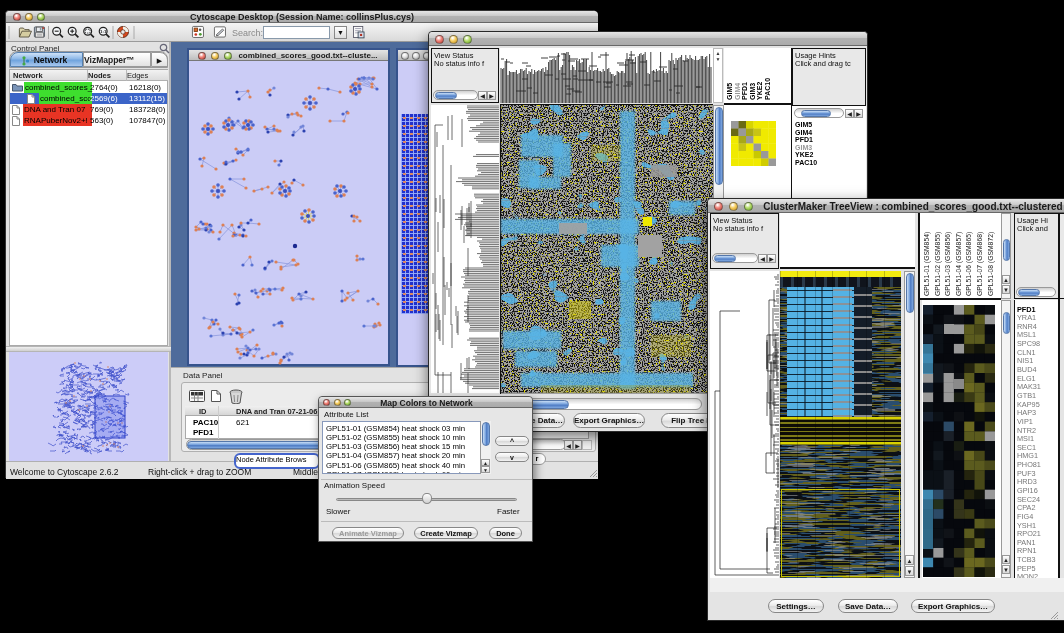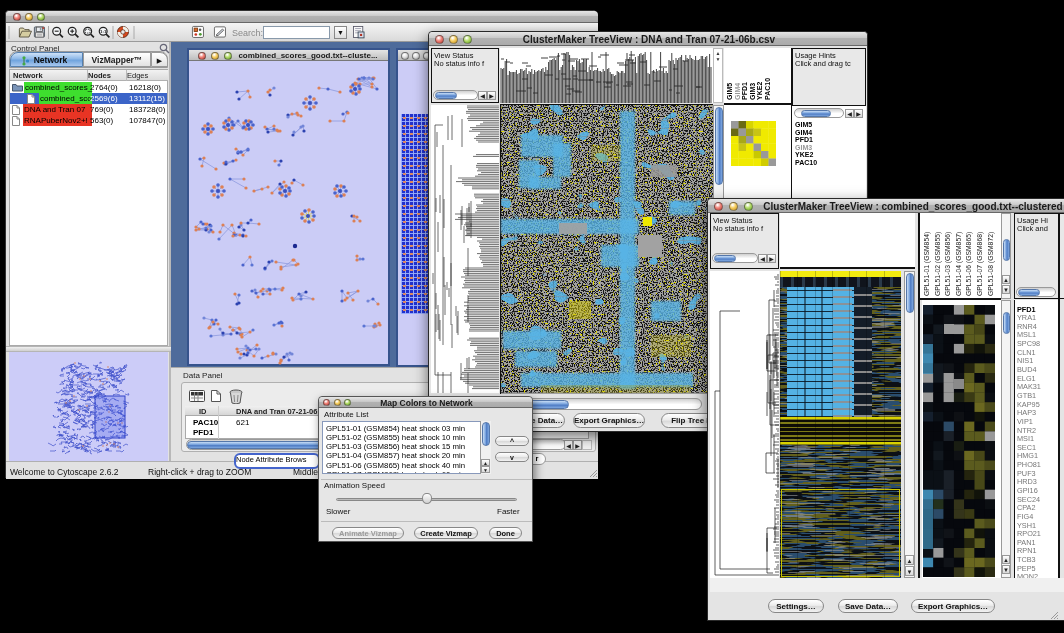--- a/index.html
+++ b/index.html
@@ -6,20 +6,21 @@
 .ab{position:absolute}
 .titlebar{background:linear-gradient(#e6e6e6,#c9c9c9 45%,#b2b2b2 50%,#aaaaaa);border-bottom:1px solid #686868}
 .ttext{font-weight:bold;color:#1a1a1a;text-align:center;white-space:nowrap;overflow:hidden}
 .pill{border:1px solid #878787;background:linear-gradient(#ffffff,#ececec 45%,#d9d9d9 55%,#f2f2f2);text-align:center;font-weight:bold;white-space:nowrap;overflow:hidden}
 svg{display:block;position:absolute}
 .t8{font-size:8px;color:#111;white-space:nowrap}
 .t7{font-size:7px;color:#111;white-space:nowrap}
 </style></head><body>
 <div class="ab" style="left:5px;top:10px;width:592px;height:468px;background:#e4e4e4;border:1px solid #333;border-radius:4px 4px 0 0">
     <div class="ab titlebar" style="left:0px;top:0px;width:592px;height:12px;border-radius:4px 4px 0 0"></div>
+    <div class="ab ttext" style="left:40px;top:1px;width:512px;height:10px;font-size:9px;line-height:10px">Cytoscape Desktop (Session Name: collinsPlus.cys)</div>
     <div class="ab" style="left:7px;top:2px;width:8.4px;height:8.4px;border-radius:50%;background:radial-gradient(circle at 38% 28%, #ffffff 5%, #f08379 45%, #b8392e 100%);border:0.5px solid rgba(60,60,60,.6)"></div>
     <div class="ab" style="left:19px;top:2px;width:8.4px;height:8.4px;border-radius:50%;background:radial-gradient(circle at 38% 28%, #ffffff 5%, #f7cf63 45%, #c08e1c 100%);border:0.5px solid rgba(60,60,60,.6)"></div>
     <div class="ab" style="left:31px;top:2px;width:8.4px;height:8.4px;border-radius:50%;background:radial-gradient(circle at 38% 28%, #ffffff 5%, #b5dc6a 45%, #5f9c1f 100%);border:0.5px solid rgba(60,60,60,.6)"></div>
     <div class="ab" style="left:0px;top:12px;width:592px;height:19px;background:linear-gradient(#f5f5f5,#dadada);border-bottom:1px solid #9a9a9a"></div>
     <svg class="ab" style="left:0px;top:12px" width="370" height="19" viewBox="0 0 370 19">
       <line x1="3" y1="3" x2="3" y2="16" stroke="#aaa"></line>
       <g transform="translate(13,3.5) scale(0.78)">
         <path d="M0.5 13.5 L0.5 3.5 Q0.5 2 2 2 L5.5 2 L7.5 4 L13 4 L13 6" fill="#ddd6ae" stroke="#4f4936" stroke-width="1.1"></path>
         <path d="M0.5 13.5 L3.8 6 L16 6 L12.8 13.5 Z" fill="#d5cda0" stroke="#4f4936" stroke-width="1.1"></path>
       </g>
@@ -92,21 +93,21 @@
       <circle cx="4.5" cy="4.5" r="3.2" fill="none" stroke="#667" stroke-width="1.2"></circle>
       <line x1="7" y1="7" x2="10" y2="10" stroke="#667" stroke-width="1.4"></line>
     </svg>
     <div class="ab" style="left:3px;top:40px;width:159px;height:17px;background:#d8d8d8;border:1px solid #9a9a9a;border-radius:8px 8px 0 0"></div>
     <div class="ab" style="left:4px;top:41px;width:73px;height:15px;background:linear-gradient(#cfe2f7,#90bbе8 45%,#6fa3dd 55%,#a8c8ee);background:linear-gradient(#cfe2f7,#8db8e8 45%,#6fa3dd 55%,#a8c8ee);border:1px solid #5580b0;border-radius:8px 0 0 0;font-size:8.5px;font-weight:bold;line-height:15px;text-align:center;color:#0a0a0a"><svg style="position:absolute;left:9px;top:3px" width="9" height="10">
         <line x1="4" y1="1" x2="4" y2="9" stroke="#3a7a3a"></line>
         <circle cx="4" cy="1.8" r="1.6" fill="#44aa44"></circle>
         <circle cx="4" cy="8" r="1.6" fill="#44aa44"></circle>
         <circle cx="7.5" cy="5" r="1.6" fill="#3388cc"></circle>
       </svg><span style="margin-left:8px">Network</span></div>
-    <div class="ab" style="left:77px;top:41px;width:68px;height:15px;background:linear-gradient(#ffffff,#e2e2e2);border:1px solid #9a9a9a;font-size:8.5px;font-weight:bold;line-height:15px;text-align:center;color:#222">VizMapper™</div>
+    <div class="ab" style="left:77px;top:41px;width:68px;height:15px;background:linear-gradient(#ffffff,#e2e2e2);border:1px solid #9a9a9a;font-size:8.5px;font-weight:bold;line-height:15px;color:#222">VizMapper™</div>
     <div class="ab" style="left:145px;top:41px;width:17px;height:15px;background:linear-gradient(#ffffff,#e2e2e2);border:1px solid #9a9a9a;border-radius:0 8px 0 0;font-size:7px;line-height:15px;text-align:center;color:#111">▶</div>
     <div class="ab" style="left:3px;top:58px;width:159px;height:277px;background:#fff;border:1px solid #aaa"></div>
     <div class="ab" style="left:4px;top:59px;width:158px;height:11px;background:linear-gradient(#f2f2f2,#dcdcdc);border-bottom:1px solid #b0b0b0"></div>
     <div class="ab t8" style="left:7px;top:60px;width:40px;height:9px;font-size:7.5px;color:#222;font-weight:bold">Network</div>
     <div class="ab t8" style="left:82px;top:60px;width:40px;height:27px;font-size:7.5px;color:#222;font-weight:bold">Nodes</div>
     <div class="ab t8" style="left:121px;top:60px;width:40px;height:9px;font-size:7.5px;color:#222;font-weight:normal">Edges</div>
     <div class="ab" style="left:81px;top:59px;width:1px;height:11px;background:#b8b8b8"></div>
     <div class="ab" style="left:120px;top:59px;width:1px;height:11px;background:#b8b8b8"></div>
     <div class="ab" style="left:18px;top:71px;width:68px;height:11px;background:#3ede2e"></div>
     <div class="ab t8" style="left:19px;top:72px;width:60px;height:9px;font-size:8px;color:#000">combined_scores_</div>
@@ -1254,21 +1255,20 @@
       <div class="ab" style="left:16px;top:72.5px;width:330px;height:8.5px;background:linear-gradient(#c7dcf5,#7fa8e0 40%,#4f7cc4 60%,#7fa8e0);border:1px solid #5577aa;border-radius:4.25px"></div>
       <div class="ab" style="left:393px;top:72px;width:9px;height:10px;background:linear-gradient(#fff,#d8d8d8);border:1px solid #999;font-size:6px;line-height:10px;text-align:center;color:#222">◀</div>
       <div class="ab" style="left:402px;top:72px;width:9px;height:10px;background:linear-gradient(#fff,#d8d8d8);border:1px solid #999;font-size:6px;line-height:10px;text-align:center;color:#222">▶</div>
       <div class="ab" style="left:411px;top:72px;width:10px;height:10px;background:#f4f4f4;border:1px solid #bbb"></div>
       <div class="ab" style="left:63px;top:85px;width:86px;height:16px;background:#fff;border:2px solid #4464cc;border-radius:6px;font-size:7.5px;font-weight:normal;line-height:9px;text-align:left;color:#000">Node Attribute Brows</div>
       <div class="ab" style="left:357px;top:85px;width:18px;height:12px;background:#fff;border:1px solid #999;border-radius:4px 6px 6px 4px;font-size:7.5px;font-weight:bold;line-height:10px;text-align:center;color:#000">r</div>
     </div>
   </div>
 <div class="ab" style="left:428px;top:31px;width:440px;height:401px;background:#e4e4e4;border:1px solid #2a2a2a;border-radius:4px 4px 0 0;box-shadow:0 5px 14px rgba(0,0,0,.55)">
     <div class="ab titlebar" style="left:0px;top:0px;width:438px;height:14px;border-radius:4px 4px 0 0"></div>
-    <div class="ab ttext" style="left:60px;top:2px;width:320px;height:11px;font-size:10px;line-height:11px">ClusterMaker TreeView : DNA and Tran 07-21-06b.csv</div>
     <div class="ab" style="left:6px;top:2.5px;width:9.0px;height:9.0px;border-radius:50%;background:radial-gradient(circle at 38% 28%, #ffffff 5%, #f08379 45%, #b8392e 100%);border:0.5px solid rgba(60,60,60,.6)"></div>
     <div class="ab" style="left:20px;top:2.5px;width:9.0px;height:9.0px;border-radius:50%;background:radial-gradient(circle at 38% 28%, #ffffff 5%, #f7cf63 45%, #c08e1c 100%);border:0.5px solid rgba(60,60,60,.6)"></div>
     <div class="ab" style="left:34px;top:2.5px;width:9.0px;height:9.0px;border-radius:50%;background:radial-gradient(circle at 38% 28%, #ffffff 5%, #b5dc6a 45%, #5f9c1f 100%);border:0.5px solid rgba(60,60,60,.6)"></div>
     <div class="ab" style="left:2px;top:16px;width:68px;height:55px;background:#e8e8e8;border:1px solid #111"></div>
     <div class="ab t8" style="left:5px;top:19px;width:62px;height:8px;font-size:7.5px">View Status</div>
     <div class="ab t8" style="left:5px;top:27px;width:64px;height:8px;font-size:7.5px">No status info f</div>
     <div class="ab" style="left:4px;top:58px;width:45px;height:10px;background:linear-gradient(#cfcfcf,#ffffff 55%);border:1px solid #9a9a9a;border-radius:5.0px;"></div>
     <div class="ab" style="left:6px;top:59.5px;width:22px;height:7.5px;background:linear-gradient(#c7dcf5,#7fa8e0 40%,#4f7cc4 60%,#7fa8e0);border:1px solid #5577aa;border-radius:3.75px"></div>
     <div class="ab" style="left:49px;top:59px;width:9px;height:9px;background:linear-gradient(#fff,#d8d8d8);border:1px solid #999;font-size:6px;line-height:9px;text-align:center;color:#222">◀</div>
     <div class="ab" style="left:58px;top:59px;width:9px;height:9px;background:linear-gradient(#fff,#d8d8d8);border:1px solid #999;font-size:6px;line-height:9px;text-align:center;color:#222">▶</div>

